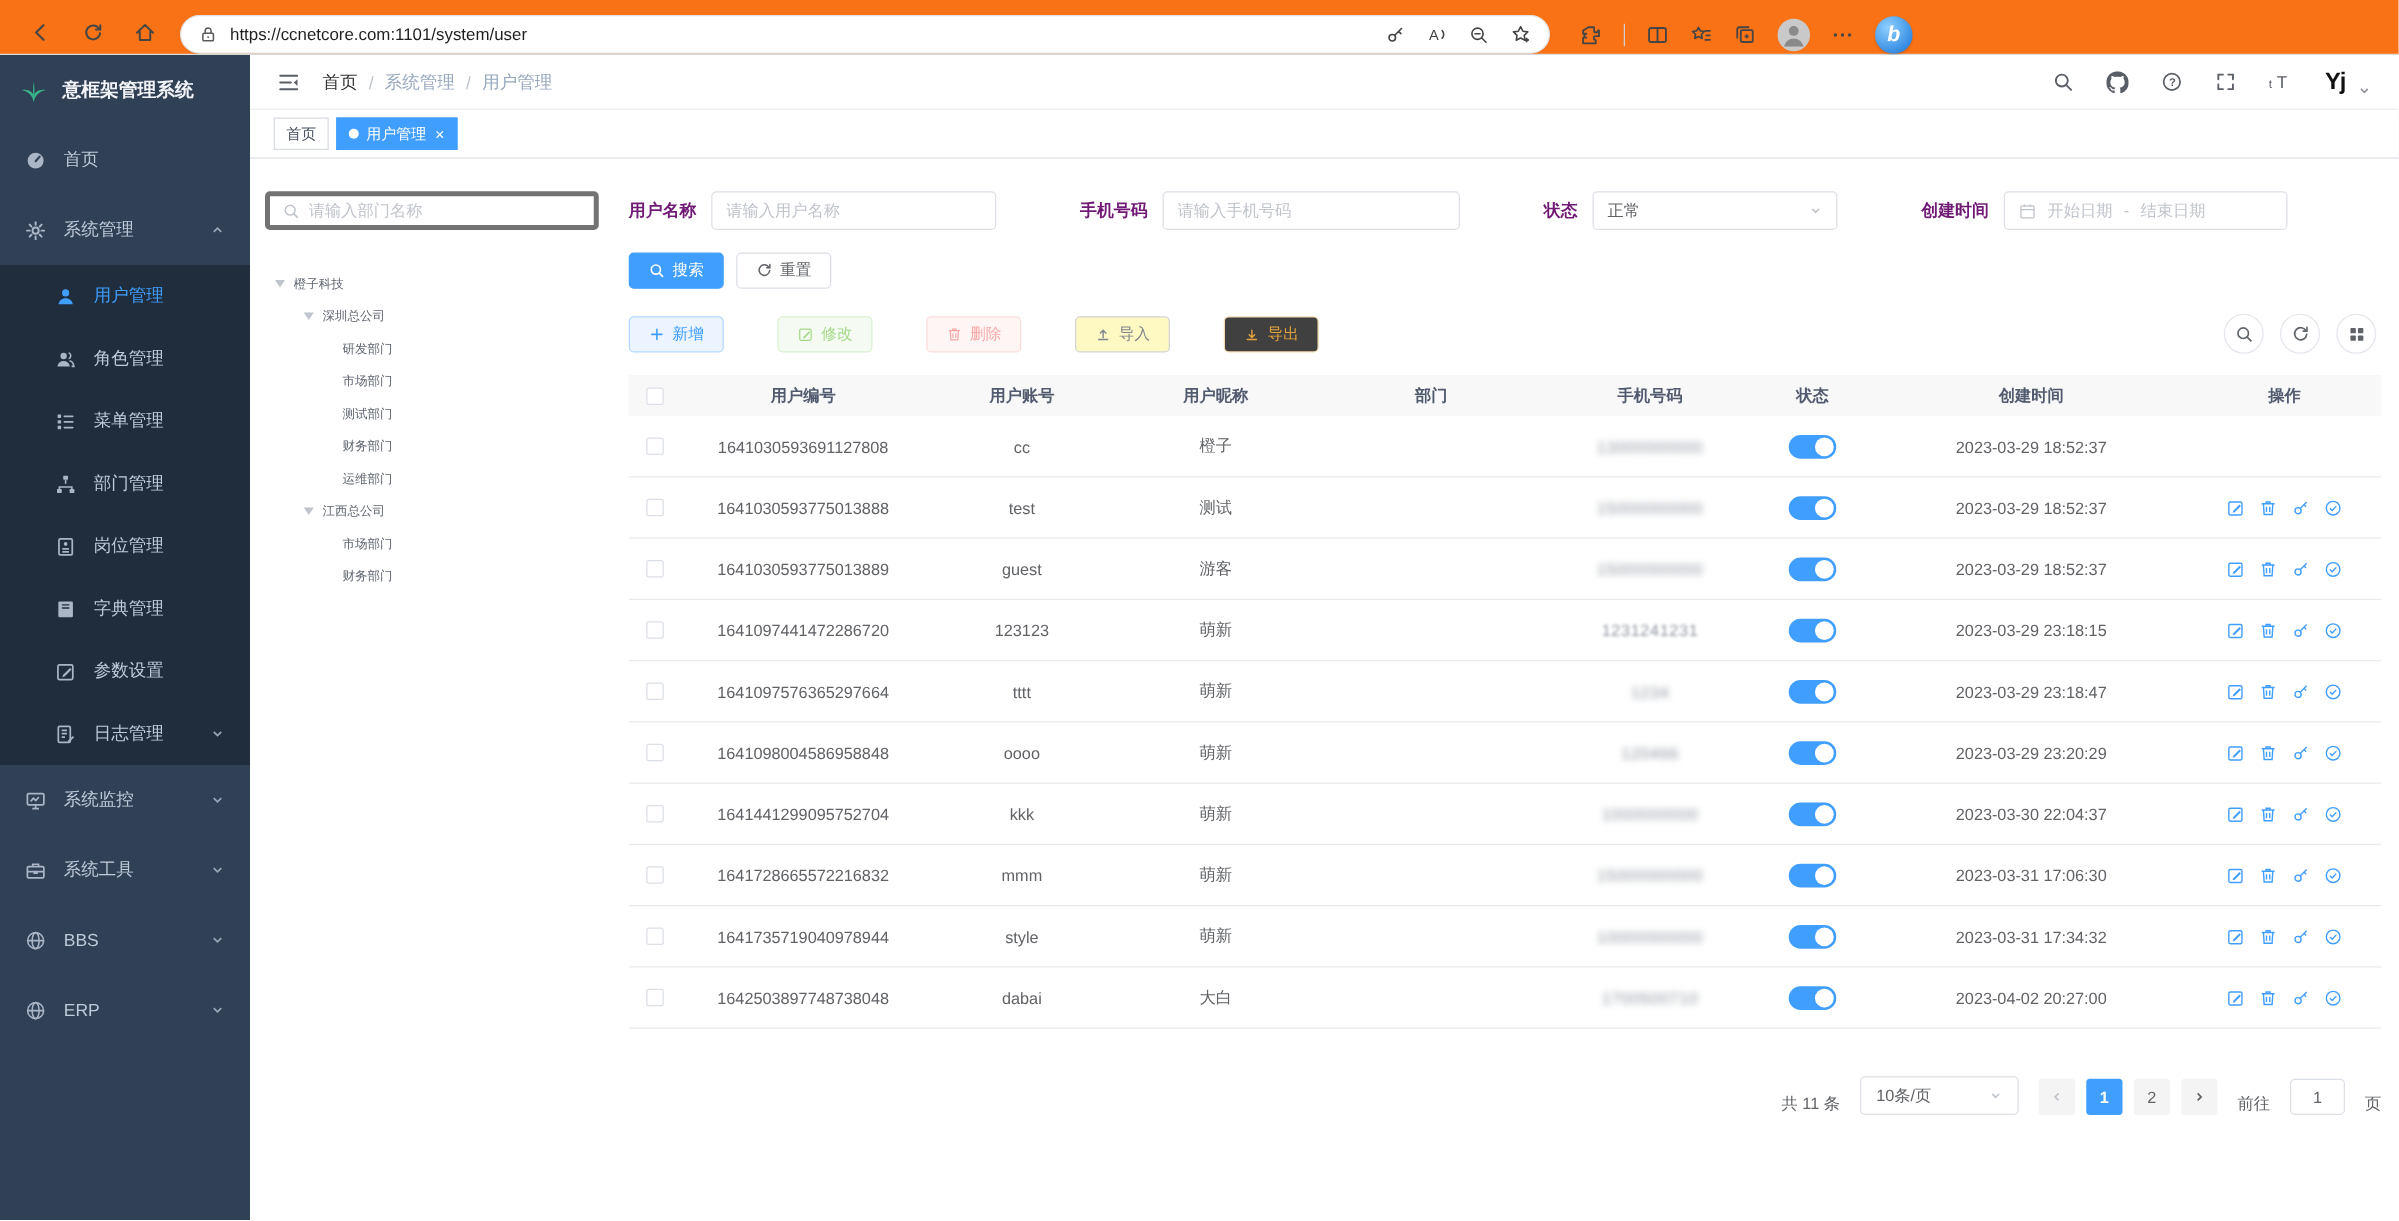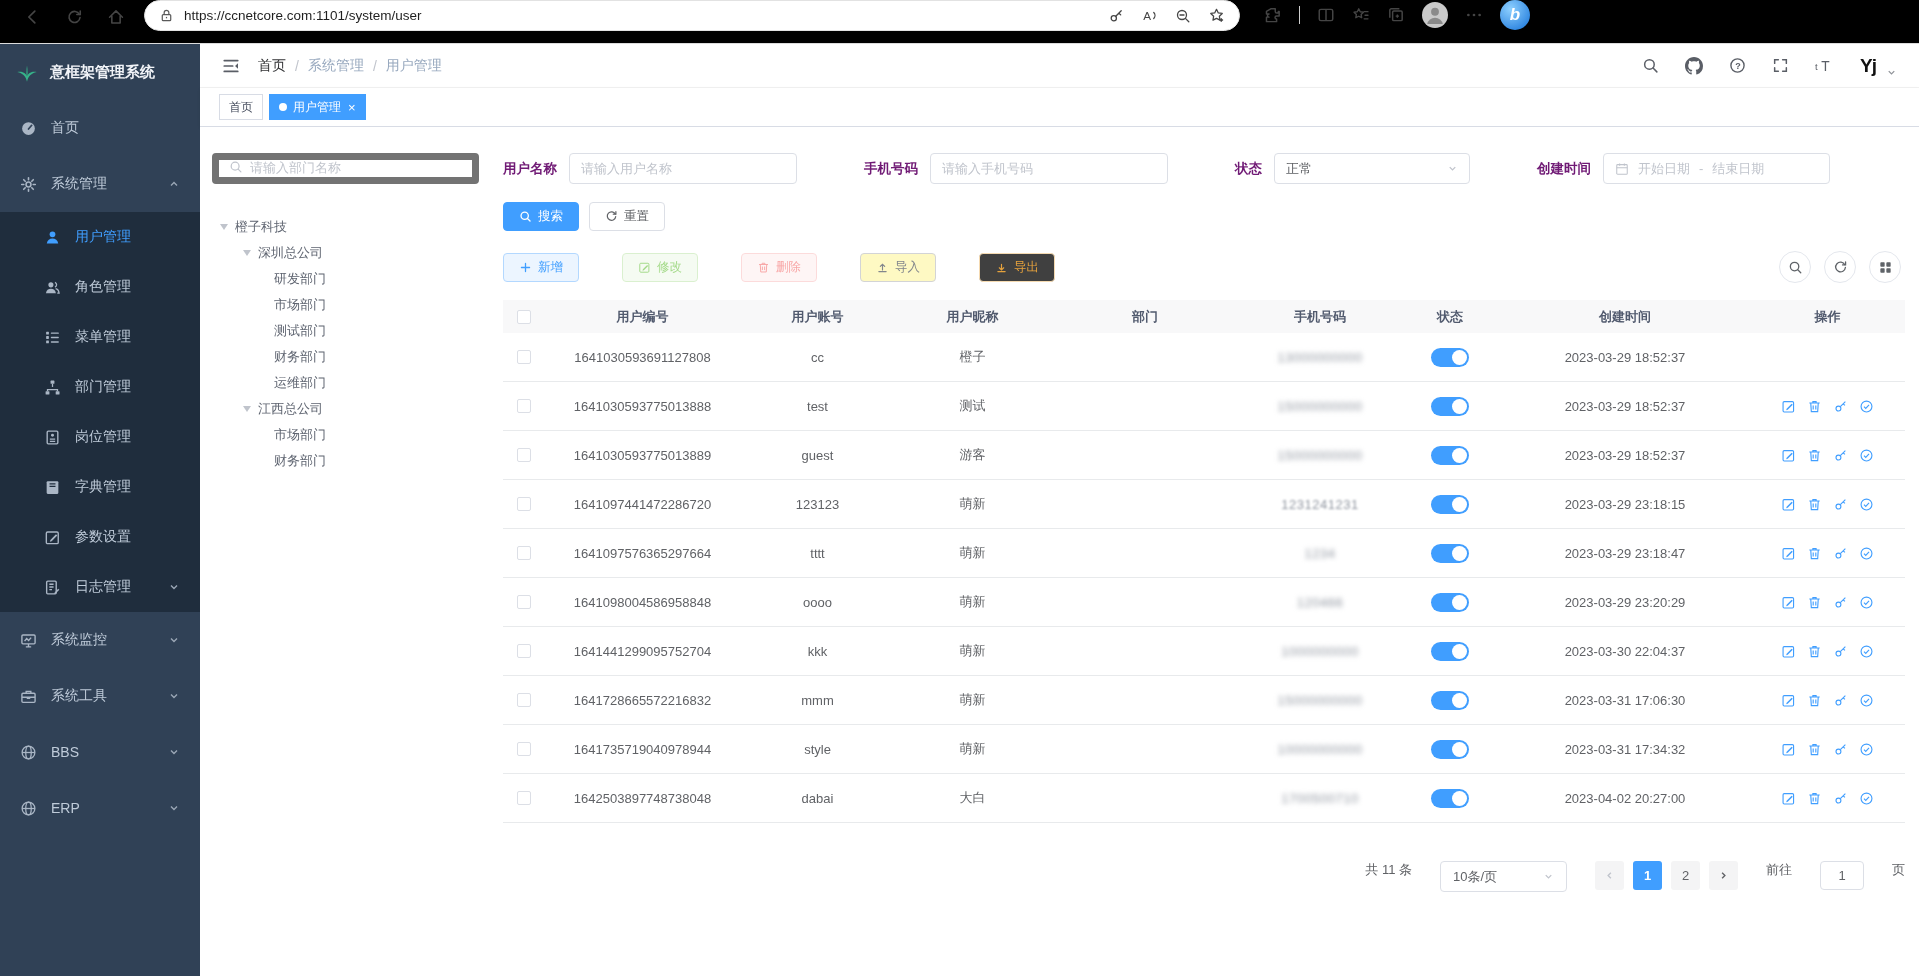--- a/index.html
+++ b/index.html
@@ -1,19 +1,19 @@
 <!DOCTYPE html>
 <html><head>
 <meta charset="utf-8">
 <style>
 *{margin:0;padding:0;box-sizing:border-box}
 html,body{width:1919px;height:977px;overflow:hidden;background:#fff;font-family:"Liberation Sans","DejaVu Sans",sans-serif;font-size:13px;color:#606266}
 svg{display:block}
 
-.browser{height:44px;background:#000000;border-bottom:1px solid #dcdcdc;display:flex;align-items:flex-start;padding:0 14px;gap:6px}
+.browser{height:44px;background:#f97316;border-bottom:1px solid #dcdcdc;display:flex;align-items:flex-end;padding:0 14px;gap:6px}
 .b-btn{width:36px;height:34px;display:flex;align-items:center;justify-content:center;color:#454545;border-radius:6px;flex-shrink:0}
 .url-pill{width:1096px;height:31px;background:#fff;border:1px solid #e2e2e2;border-radius:16px;display:flex;align-items:center;padding:0 14px;gap:10px;box-shadow:0 1px 2px rgba(0,0,0,.05);margin:0 4px}
 .url-text{flex:1;font-size:13.5px;color:#1f1f1f;white-space:nowrap;overflow:hidden}
 .pill-icons{display:flex;align-items:center;gap:17px;color:#454545}
 .chrome-right{display:flex;align-items:center;gap:17px;margin-left:14px;color:#454545}
 .vdiv{width:1px;height:18px;background:#cfcfcf}
 .avatar-b{width:26px;height:26px;border-radius:50%;background:#c9c9c9;display:flex;align-items:center;justify-content:center;overflow:hidden}
 .bing{width:30px;height:30px;border-radius:50%;background:radial-gradient(circle at 35% 30%,#8ed0ff,#1471d8);display:flex;align-items:center;justify-content:center;color:#fff;font-weight:bold;font-size:17px;font-style:italic;box-shadow:0 1px 2px rgba(0,0,0,.2)}
 
 .app{display:flex;height:932px}
@@ -37,24 +37,24 @@
 .top-icons{margin-left:auto;display:flex;align-items:center;gap:26px;color:#5a5e66}
 .yj{font-size:19px;font-weight:900;color:#111;letter-spacing:-1px}
 .tags{height:39px;background:#fff;border-bottom:1px solid #d8dce5;box-shadow:0 1px 3px rgba(0,0,0,.08);display:flex;align-items:center;padding-left:19px;gap:6px}
 .tag{height:26px;border:1px solid #d8dce5;background:#fff;color:#495060;font-size:12px;display:inline-flex;align-items:center;padding:0 9px;cursor:pointer}
 .tag.active{background:#409EFF;border-color:#409EFF;color:#fff}
 .tag .dot{width:8px;height:8px;border-radius:50%;background:#fff;margin-right:6px}
 .tag .close{margin-left:7px;font-size:13px}
 
 .content{flex:1;display:flex;padding:26px 14px 0 12px;background:#fff}
 .left-col{width:267px;margin-right:24px;flex-shrink:0}
-.dept-box{height:31px;border:7px solid #737373;border-radius:4px;display:flex;align-items:flex-start;padding:0 10px;gap:7px;color:#c0c4cc}
+.dept-box{height:31px;border:4px solid #737373;border-radius:4px;display:flex;align-items:center;padding:0 10px;gap:7px;color:#c0c4cc}
 .dept-box input{border:none;outline:none;flex:1;font-size:13px;color:#606266;min-width:0}
 input::placeholder{color:#c0c4cc}
-.tree{margin-top:30px;font-size:13px;color:#5e6470}
+.tree{margin-top:30px;font-size:10px;color:#5e6470}
 .tnode{height:26px;display:flex;align-items:center;gap:7px;cursor:pointer}
 .lv0{padding-left:8px}.lv1{padding-left:31px}.lv2{padding-left:62px}
 .tcaret{width:0;height:0;border-left:4.5px solid transparent;border-right:4.5px solid transparent;border-top:6px solid #c0c4cc;flex-shrink:0}
 .right-col{flex:1;display:flex;flex-direction:column;min-width:0}
 .filters{display:flex;align-items:center;justify-content:space-between;padding-right:75px}
 .fgroup{display:flex;align-items:center;gap:12px}
 .flabel{font-size:13.5px;font-weight:bold;color:#701a75;white-space:nowrap}
 .fctl{height:31px;border:1px solid #dcdfe6;border-radius:4px;font-size:13px;color:#606266;padding:0 11px}
 input.fctl{width:228px}
 input.fctl.w-phone{width:238px}
@@ -90,21 +90,21 @@
 .c-ops{width:155px}
 .checkbox{width:14px;height:14px;border:1px solid #dcdfe6;border-radius:2px;background:#fff;cursor:pointer}
 .switch{width:38px;height:19px;border-radius:10px;background:#409EFF;position:relative;display:inline-block;cursor:pointer}
 .switch::after{content:"";position:absolute;right:2px;top:2px;width:15px;height:15px;border-radius:50%;background:#fff}
 .phone{filter:blur(2.6px);color:#9096a0;letter-spacing:.5px}
 .phone.lite{filter:blur(1.1px)}
 .ops{display:flex;gap:11px;justify-content:center;color:#409EFF}
 .ops svg{width:15px;height:15px;cursor:pointer}
 .ghost{visibility:hidden}
 
-.pagination{margin-top:38px;display:flex;align-items:flex-start;justify-content:flex-end;gap:28px;font-size:13px;color:#606266}
+.pagination{margin-top:38px;display:flex;align-items:flex-end;justify-content:flex-end;gap:16px;font-size:13px;color:#606266}
 .psize{width:127px;height:31px;border:1px solid #dcdfe6;border-radius:4px;display:flex;align-items:center;justify-content:space-between;padding:0 12px;color:#606266;cursor:pointer}
 .pager{display:flex;gap:9px;align-items:center}
 .pbtn{min-width:29px;height:29px;border-radius:3px;background:#f4f4f5;display:flex;align-items:center;justify-content:center;color:#606266;cursor:pointer}
 .pbtn.disabled{color:#c0c4cc}
 .pbtn.active{background:#409EFF;color:#fff;font-weight:bold}
 .goto-input{width:44px;height:29px;border:1px solid #dcdfe6;border-radius:4px;text-align:center;font-size:13px;color:#606266}
 .pchev{width:11px;height:11px}
 </style>
 </head>
 <body>

